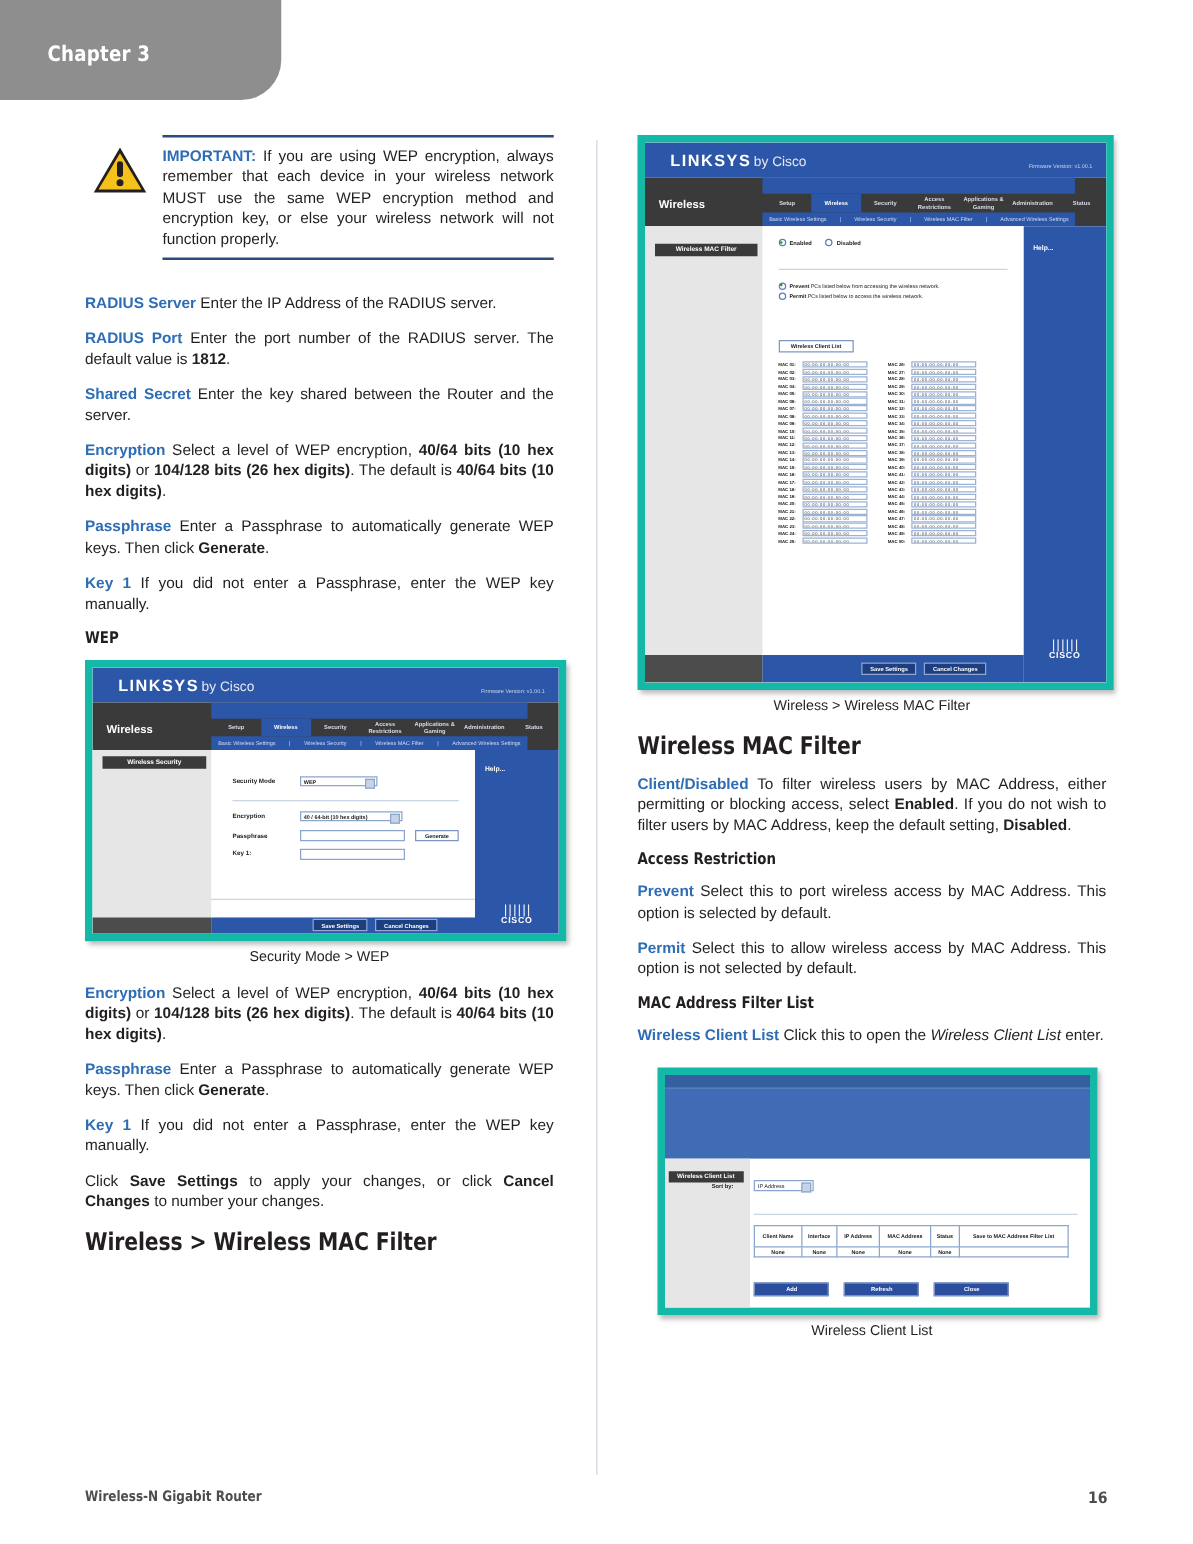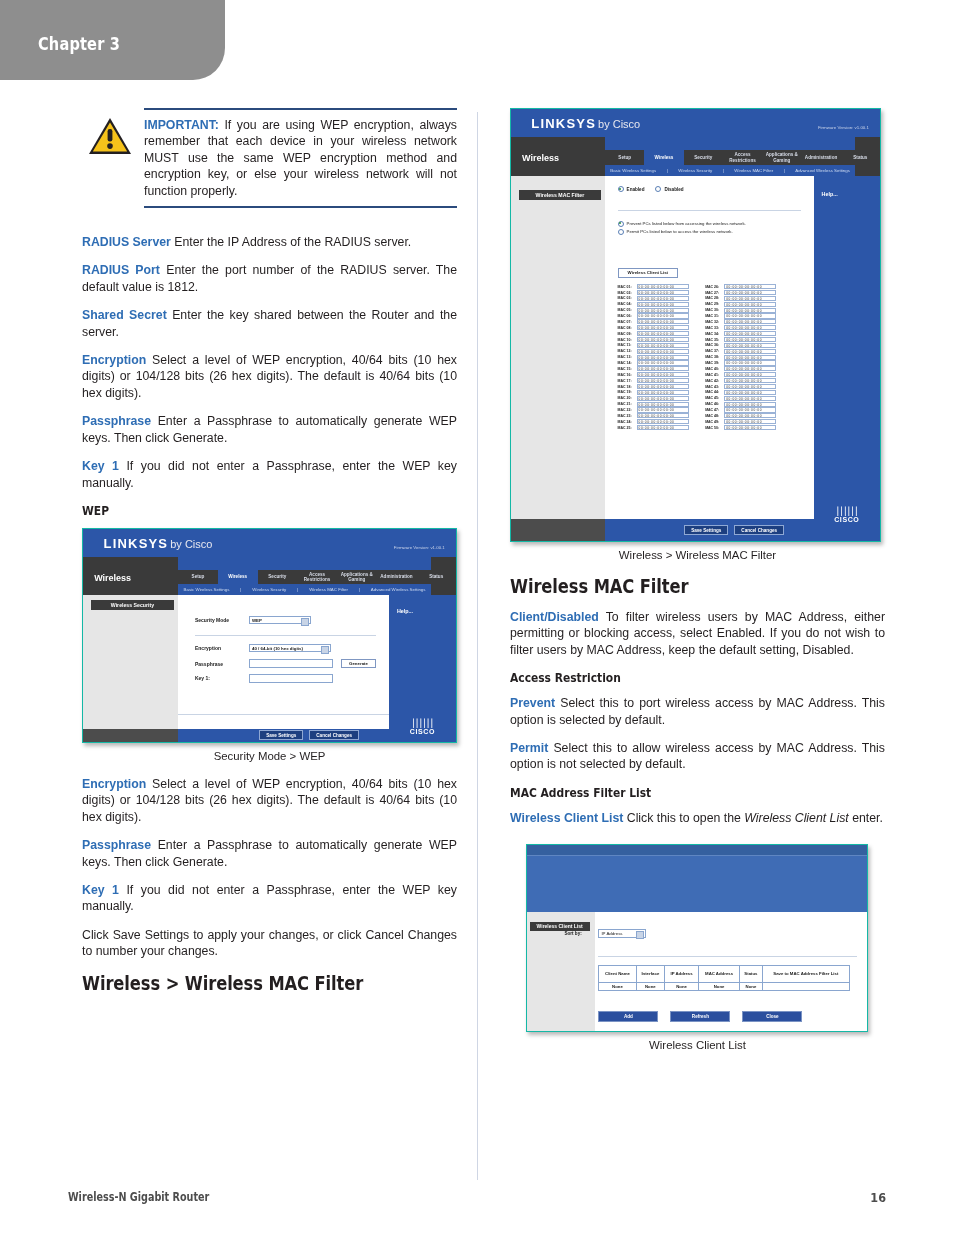--- a/index.html
+++ b/index.html
@@ -66,36 +66,36 @@
     position: absolute;
     left: 477px; top: 112px;
     width: 1px; height: 1068px;
     background: #cfd6e4;
   }
   .col {
     position: absolute;
     width: 375px;
     top: 104px;
   }
-  #col-left  { left: 82px;  }
+  #col-left  { left: 68px;  }
   #col-right { left: 510px; }
 
   
   p.body {
     margin: 0 0 12px 0;
     font-size: 12.3px;
     line-height: 16.4px;
     text-align: justify;
     color: #231f20;
   }
   .term {
     color: #2e6db4;
     font-weight: bold;
   }
-  .bold { font-weight: normal; }
+  .bold { font-weight: bold; }
   .ital { font-style: italic; }
 
   h2.sec-head {
     margin: 6px 0 11px 0;
     font-family: "DejaVu Sans Condensed", "Liberation Sans Narrow", "Liberation Sans", sans-serif;
     font-size: 19.5px;
     font-weight: bold;
     color: #231f20;
     letter-spacing: -0.1px;
     transform: scaleX(0.93);
@@ -144,21 +144,21 @@
   .figcap {
     margin-top: 7px;
     text-align: center;
     font-size: 11.4px;
     color: #231f20;
   }
   .shot {
     position: relative;
     overflow: hidden;
     background: #ffffff;
-    border: 1px solid #14b8a6;
+    border: 6px solid #14b8a6;
     box-shadow: 2px 3px 4px rgba(0,0,0,0.28);
   }
 
   
   .ui-topbar {
     height: 13%;
     background: #2c56a8;
     position: relative;
   }
   .ui-logo {

